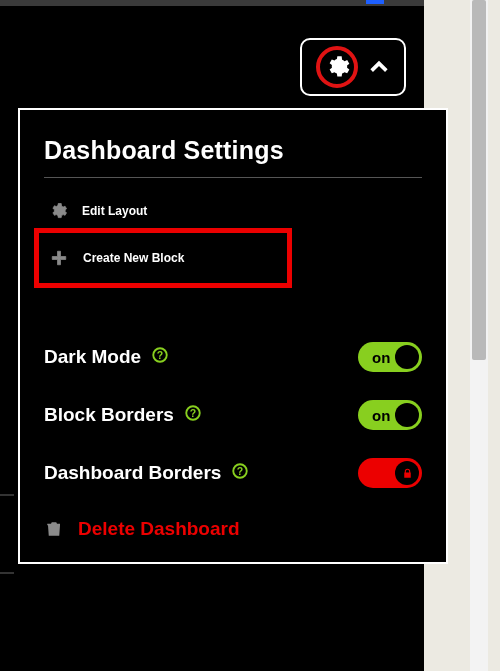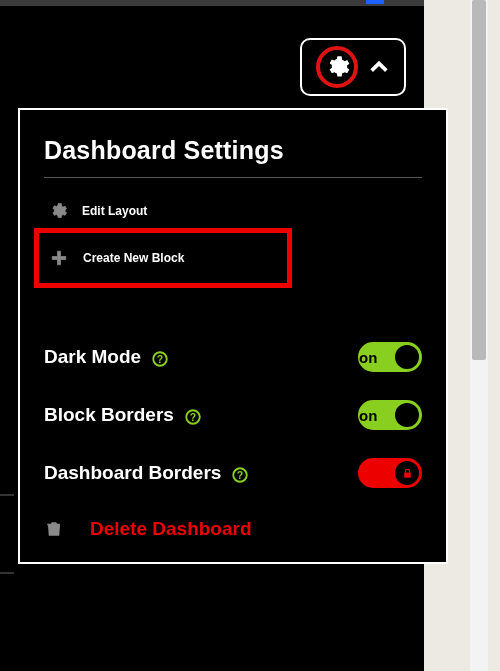--- a/index.html
+++ b/index.html
@@ -93,50 +93,50 @@
   }
   .highlight-box .menu-item { padding: 14px 4px; }
 
   .spacer { height: 34px; }
 
   .toggle-row {
     display: flex; align-items: center; justify-content: space-between;
     padding: 14px 0;
   }
   .toggle-label {
-    display: flex; align-items: flex-end; gap: 10px;
+    display: flex; align-items: flex-start; gap: 10px;
     font-size: 19px; font-weight: 700;
   }
   .help {
     width: 18px; height: 18px;
     display:inline-flex; align-items:center; justify-content:center;
   }
   .help svg { width:18px; height:18px; }
 
   .toggle {
     width: 64px; height: 30px;
     border-radius: 16px;
     position: relative;
     display:flex; align-items:center;
   }
   .toggle.on-green { background: #88cf1f; }
   .toggle.on-green .knob { right: 3px; background:#000; }
-  .toggle.on-green .tlabel { left: 1px; color:#000; font-weight:700; font-size:15px; }
+  .toggle.on-green .tlabel { left: 14px; color:#000; font-weight:700; font-size:15px; }
   .toggle .knob {
     position:absolute; top:3px;
     width:24px; height:24px; border-radius:50%;
   }
   .toggle .tlabel { position:absolute; }
 
   .toggle.red-lock { background: #ec0000; }
   .toggle.red-lock .knob { right: 3px; background:#000; display:flex; align-items:center; justify-content:center; }
   .toggle.red-lock .knob svg { width:13px; height:13px; fill:#ec0000; }
 
   .delete-row {
-    display:flex; align-items:center; gap:26px;
+    display:flex; align-items:center; gap:14px;
     padding-top: 16px;
     color: #ec0000;
     font-size: 19px; font-weight:700;
   }
   .delete-row .mi-icon svg { fill:#8a8a8a; width:18px; height:18px; }
   .delete-row .mi-icon { width:20px; display:flex; justify-content:center;}
 
   
   .stub {
     position:absolute; left:0; top:488px;

